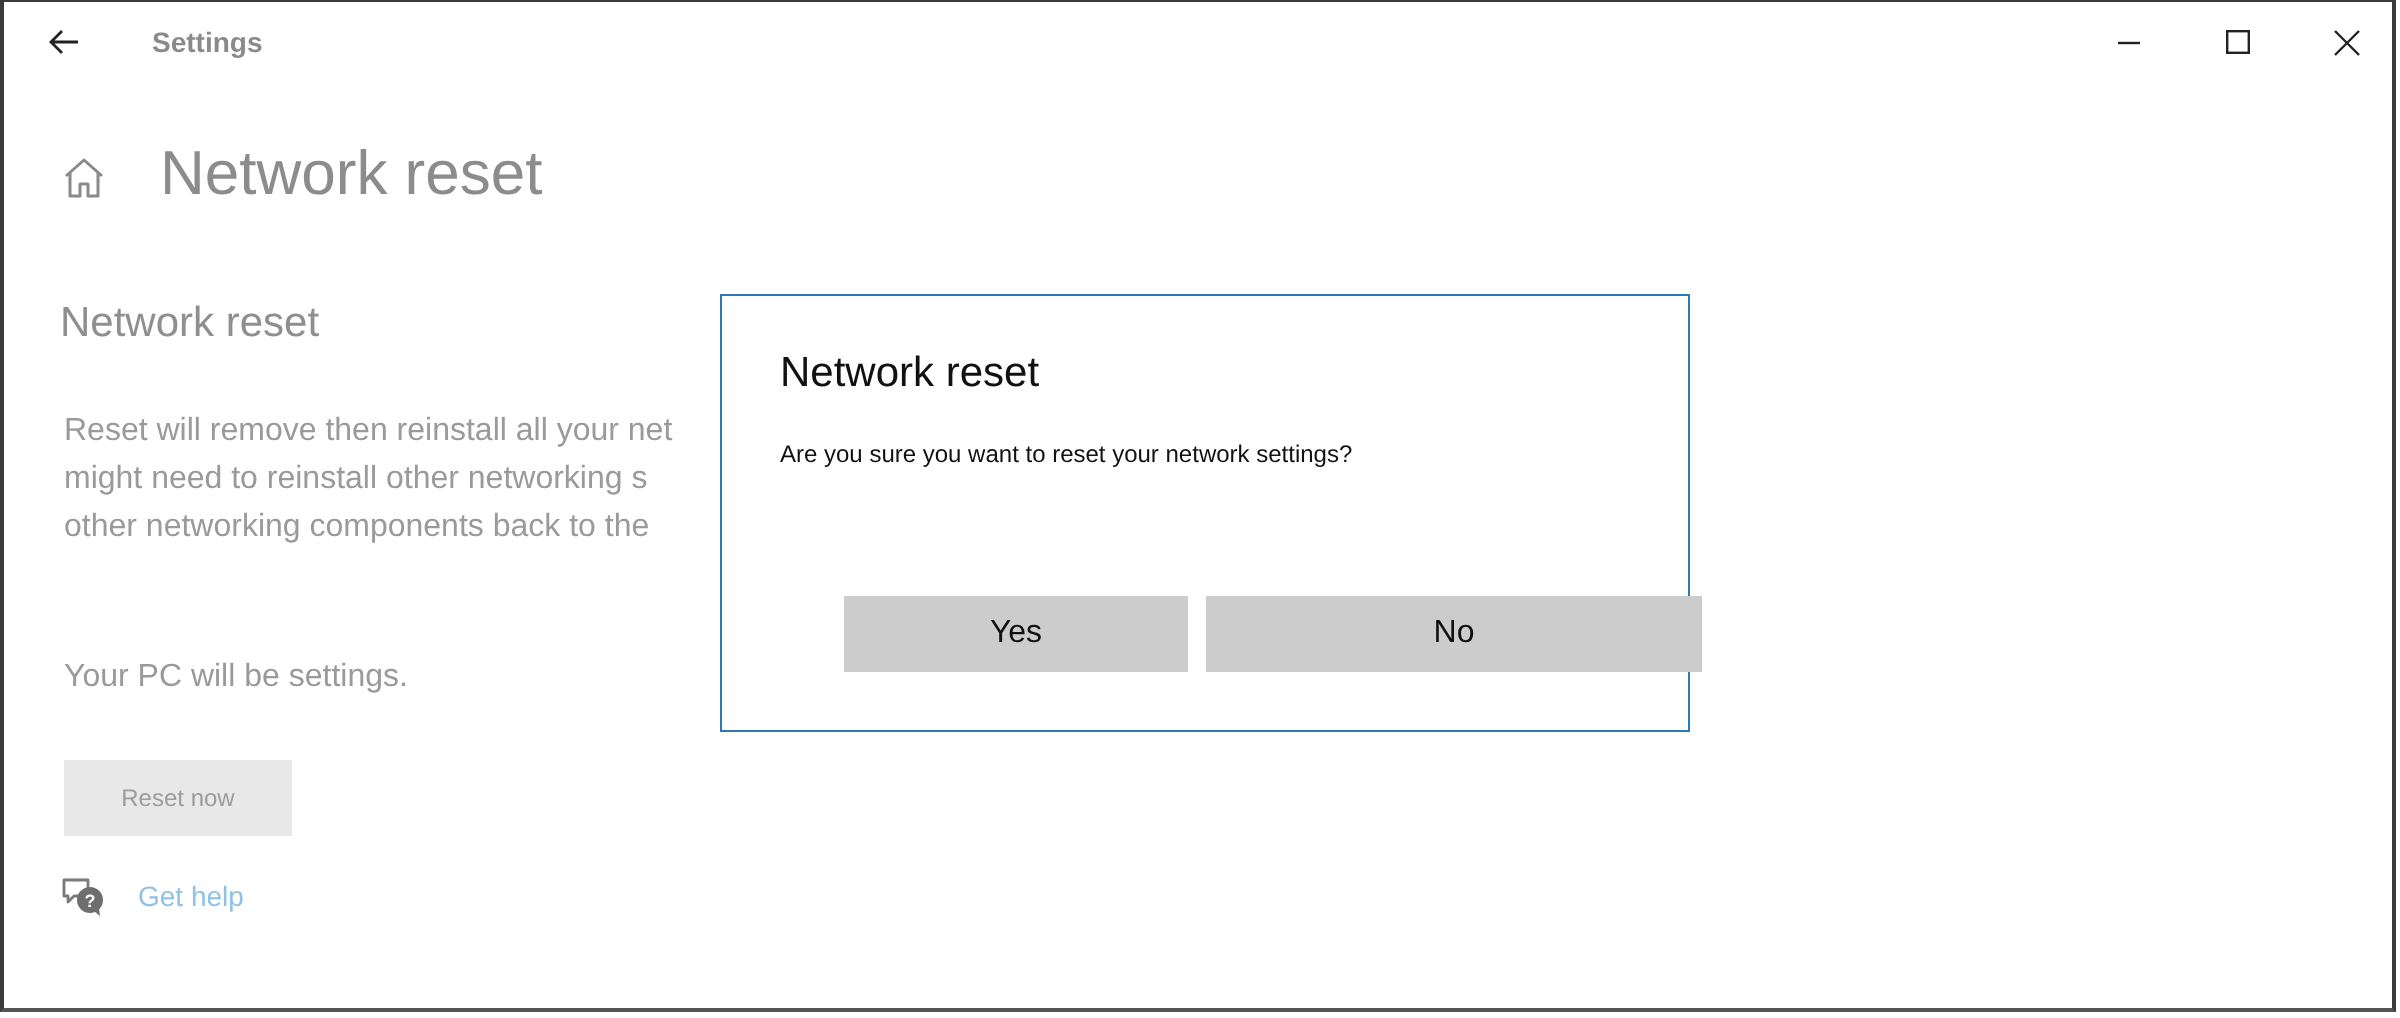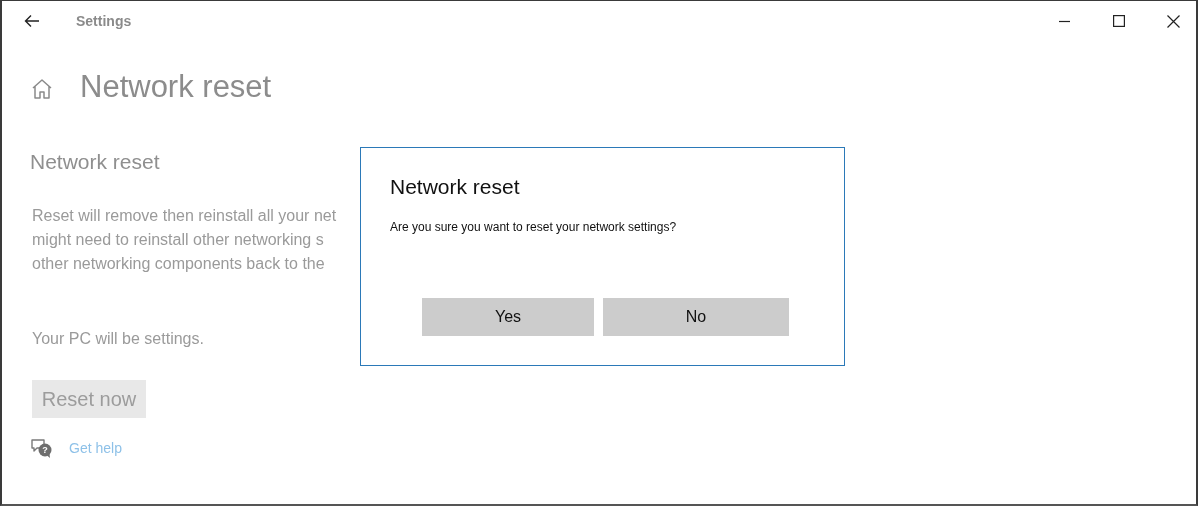--- a/index.html
+++ b/index.html
@@ -90,21 +90,21 @@
       left: 30px; top: 329px;
       font-size: 16px;
       color: #9a9a9a;
     }
     .reset-btn {
       position: absolute;
       left: 30px; top: 379px;
       width: 114px; height: 38px;
       background: #e8e8e8;
       border: none;
-      font-size: 20px;
+      font-size: 12px;
       color: #9c9c9c;
       font-family: "Liberation Sans", "DejaVu Sans", sans-serif;
       cursor: pointer;
       padding: 0;
     }
     .help-row {
       position: absolute;
       left: 28px; top: 435px;
       display: flex; align-items: center;
     }
@@ -148,21 +148,21 @@
       height: 38px;
       background: #cccccc;
       border: none;
       font-size: 16px;
       color: #111;
       font-family: "Liberation Sans", "DejaVu Sans", sans-serif;
       cursor: pointer;
       padding: 0;
     }
     .btn-yes { left: 29px; width: 172px; margin-left: 32px; }
-    .btn-no { left: 242px; width: 186px; }
+    .btn-no { left: 242px; width: 248px; }
   </style>
 </head>
 <body>
 
 <div class="window">
 
   <div class="titlebar">
     <div class="back-btn">
       <svg width="16" height="14" viewBox="0 0 16 14">
         <path d="M15 7 H2 M7 1.5 L1.5 7 L7 12.5" fill="none" stroke="#222" stroke-width="1.4"></path>

